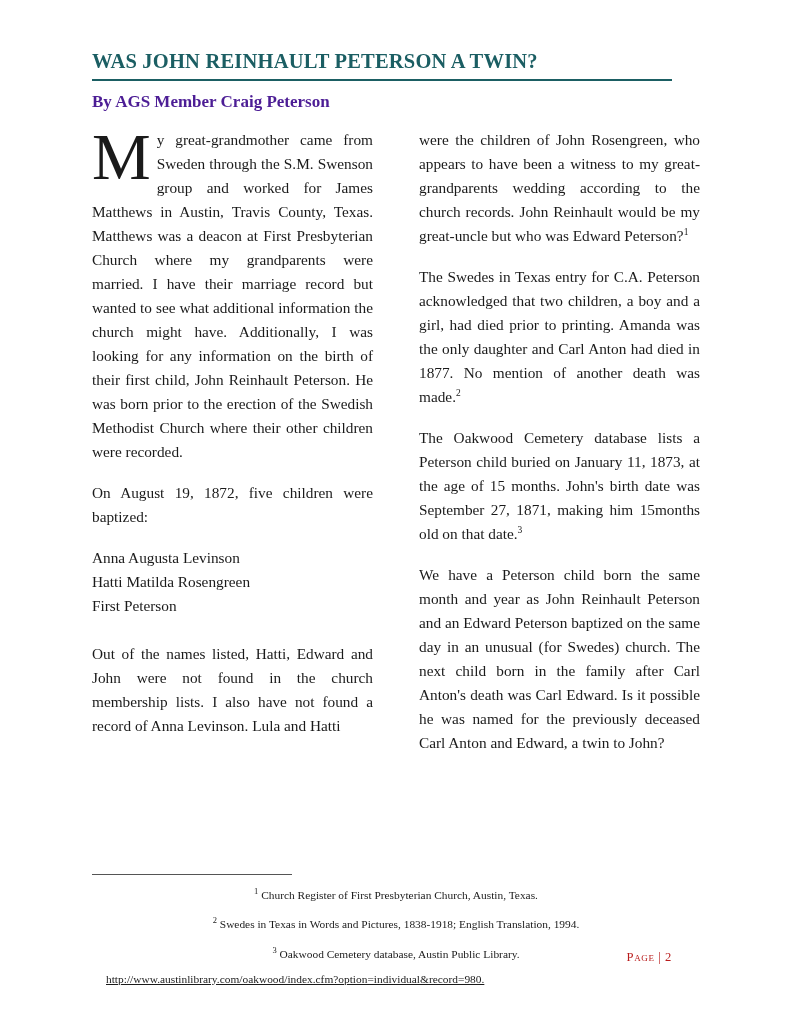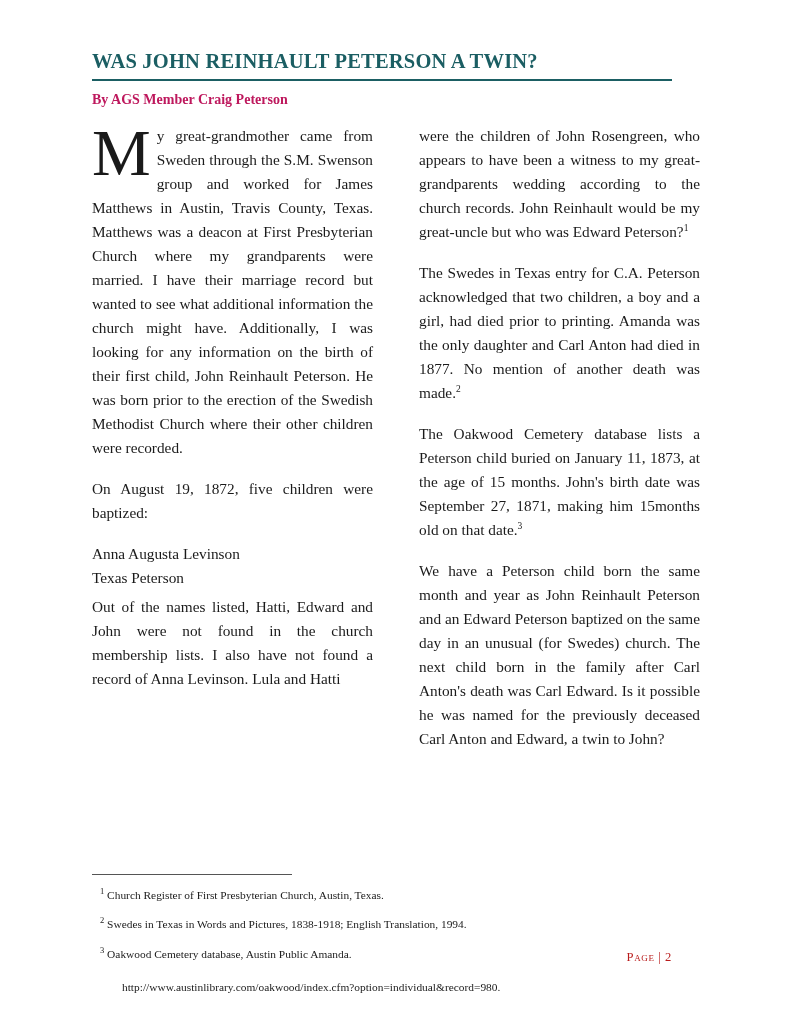--- a/index.html
+++ b/index.html
@@ -33,23 +33,23 @@
     font-variant: small-caps;
     text-transform: uppercase;
   }
   .title-rule {
     border: none;
     border-top: 2px solid #1b5e63;
     margin: 0 0 11px 0;
     width: 100%;
   }
   .byline {
-    font-size: 14px;
+    font-size: 17px;
     font-weight: bold;
-    color: #be185d;
+    color: #4c1d95;
     margin: 0 0 16px 0;
     font-family: "Liberation Serif", serif;
   }
   .columns {
     display: flex;
     gap: 46px;
     align-items: flex-start;
   }
   .col {
     width: 281px;
@@ -69,21 +69,21 @@
   .dropcap {
     float: left;
     font-size: 66px;
     line-height: 54px;
     font-weight: normal;
     font-family: "Liberation Serif", serif;
     padding: 2px 4px 0 0;
     margin: 0 2px 0 0;
   }
   .namelist {
-    margin: 0 0 5px 0;
+    margin: 0 0 24px 0;
   }
   .namelist div {
     font-size: 15.3px;
     line-height: 24px;
     text-align: left;
   }
   .footnotes {
     position: absolute;
     left: 92px;
     top: 862px;
@@ -92,31 +92,32 @@
   .footnote-rule {
     border: none;
     border-top: 1px solid #555;
     width: 200px;
     margin: 0 0 4px 0;
   }
   .footnotes .fn {
     font-size: 11.4px;
     line-height: 17.5px;
     margin: 8px;
-    text-align: left;
+    text-align: center;
   }
   .footnotes .fn sup {
     font-size: 8.5px;
     vertical-align: super;
   }
   .fn-url {
     padding-left: 14px;
     font-size: 11.4px;
     line-height: 17.5px;
-    margin: 16px;
+    margin: 0;
+    text-decoration: underline;
   }
   .page-number {
     position: absolute;
     right: 60px;
     top: 938px;
     font-size: 12.6px;
     letter-spacing: 0.6px;
     color: #b91c1c;
     font-variant: small-caps;
   }
@@ -147,21 +148,22 @@
 
   <div class="columns">
 
     <div class="col">
       <p class="body dropcap-para"><span class="dropcap">M</span><span>y great-grandmother came from Sweden through the S.M. Swenson group and worked for James Matthews in Austin, Travis County, Texas. Matthews was a deacon at First Presbyterian Church where my grandparents were married. I have their marriage record but wanted to see what additional information the church might have. Additionally, I was looking for any information on the birth of their first child, John Reinhault Peterson. He was born prior to the erection of the Swedish Methodist Church where their other children were recorded.</span></p>
 
       <p class="body">On August 19, 1872, five children were baptized:</p>
 
       <div class="namelist">
         <div>Anna Augusta Levinson</div>
-        <div>Texas Peterson</div>
+        <div>Hatti Matilda Rosengreen</div>
+        <div>First Peterson</div>
       </div>
 
       <p class="body last">Out of the names listed, Hatti, Edward and John were not found in the church membership lists. I also have not found a record of Anna Levinson. Lula and Hatti</p>
     </div>
 
     <div class="col">
       <p class="body"><span>were the children of John Rosengreen, who appears to have been a witness to my great-grandparents wedding according to the church records. John Reinhault would be my great-uncle but who was Edward Peterson?</span><sup class="note">1</sup></p>
 
       <p class="body"><span>The Swedes in Texas entry for C.A. Peterson acknowledged that two children, a boy and a girl, had died prior to printing. Amanda was the only daughter and Carl Anton had died in 1877. No mention of another death was made.</span><sup class="note">2</sup></p>
 
@@ -169,20 +171,20 @@
 
       <p class="body last">We have a Peterson child born the same month and year as John Reinhault Peterson and an Edward Peterson baptized on the same day in an unusual (for Swedes) church. The next child born in the family after Carl Anton's death was Carl Edward. Is it possible he was named for the previously deceased Carl Anton and Edward, a twin to John?</p>
     </div>
 
   </div>
 
   <div class="footnotes">
     <hr class="footnote-rule">
     <p class="fn"><sup>1</sup> <span>Church Register of First Presbyterian Church, Austin, Texas.</span></p>
     <p class="fn"><sup>2</sup> <span>Swedes in Texas in Words and Pictures, 1838-1918; English Translation, 1994.</span></p>
-    <p class="fn"><sup>3</sup> <span>Oakwood Cemetery database, Austin Public Amanda.</span></p>
+    <p class="fn"><sup>3</sup> <span>Oakwood Cemetery database, Austin Public Library.</span></p>
     <p class="fn-url">http://www.austinlibrary.com/oakwood/index.cfm?option=individual&amp;record=980.</p>
   </div>
 
   <div class="page-number">Page | 2</div>
 
 
 </div>
 
 </body></html>

